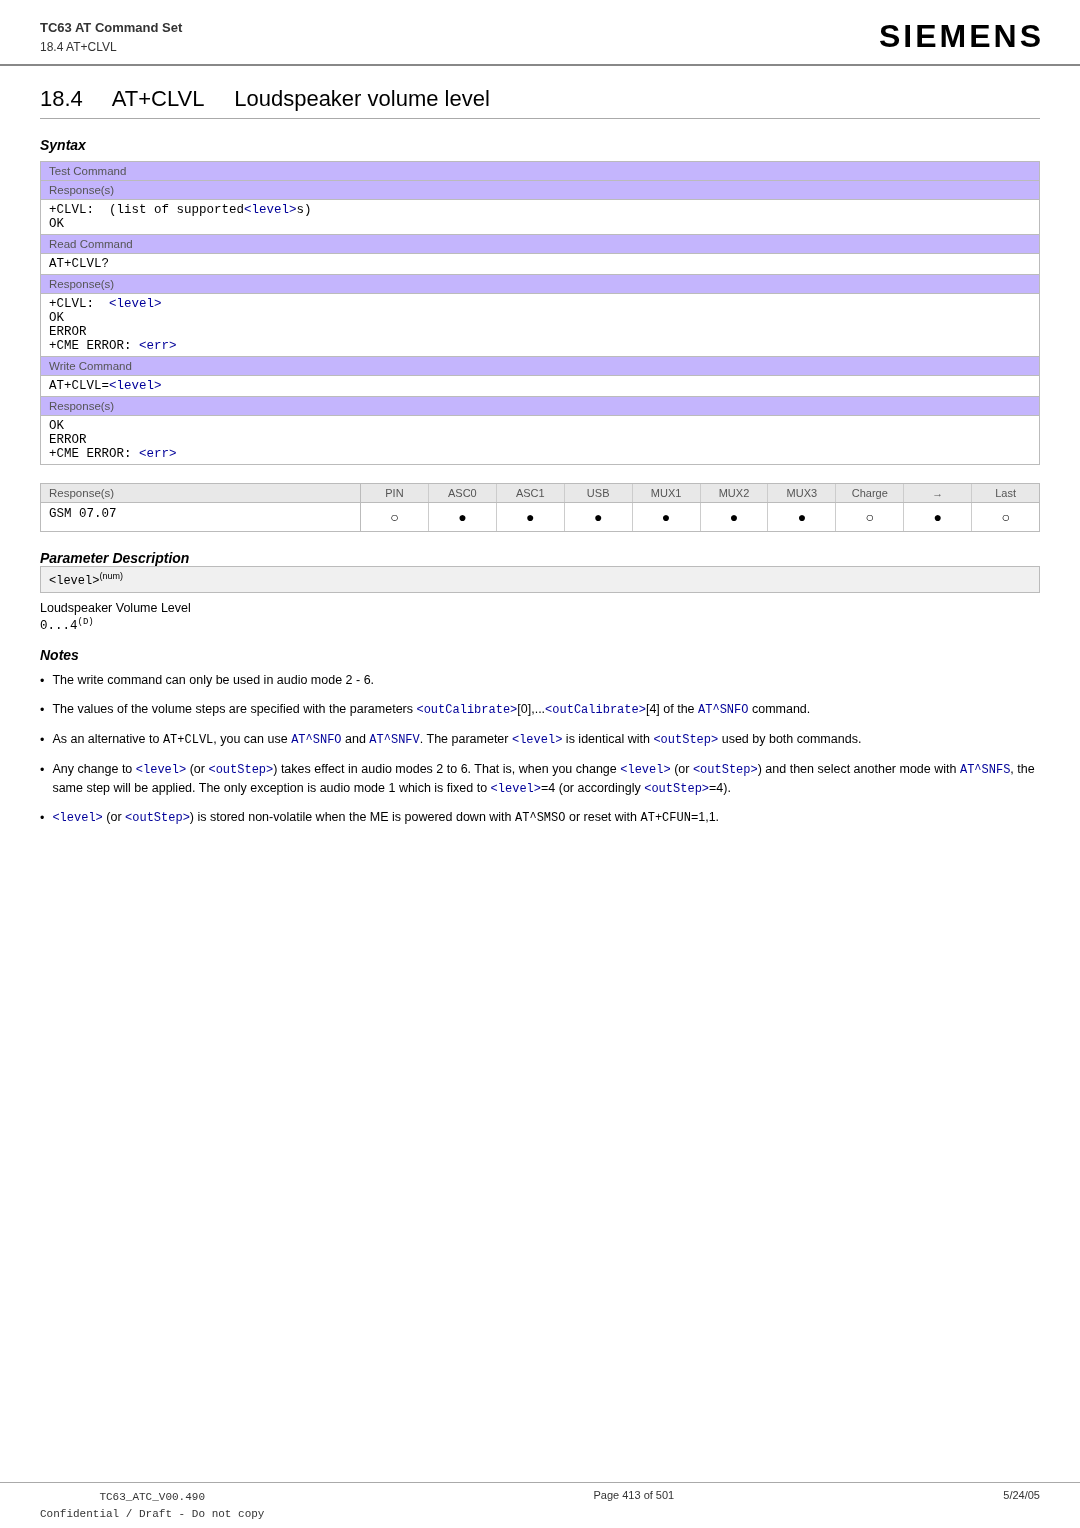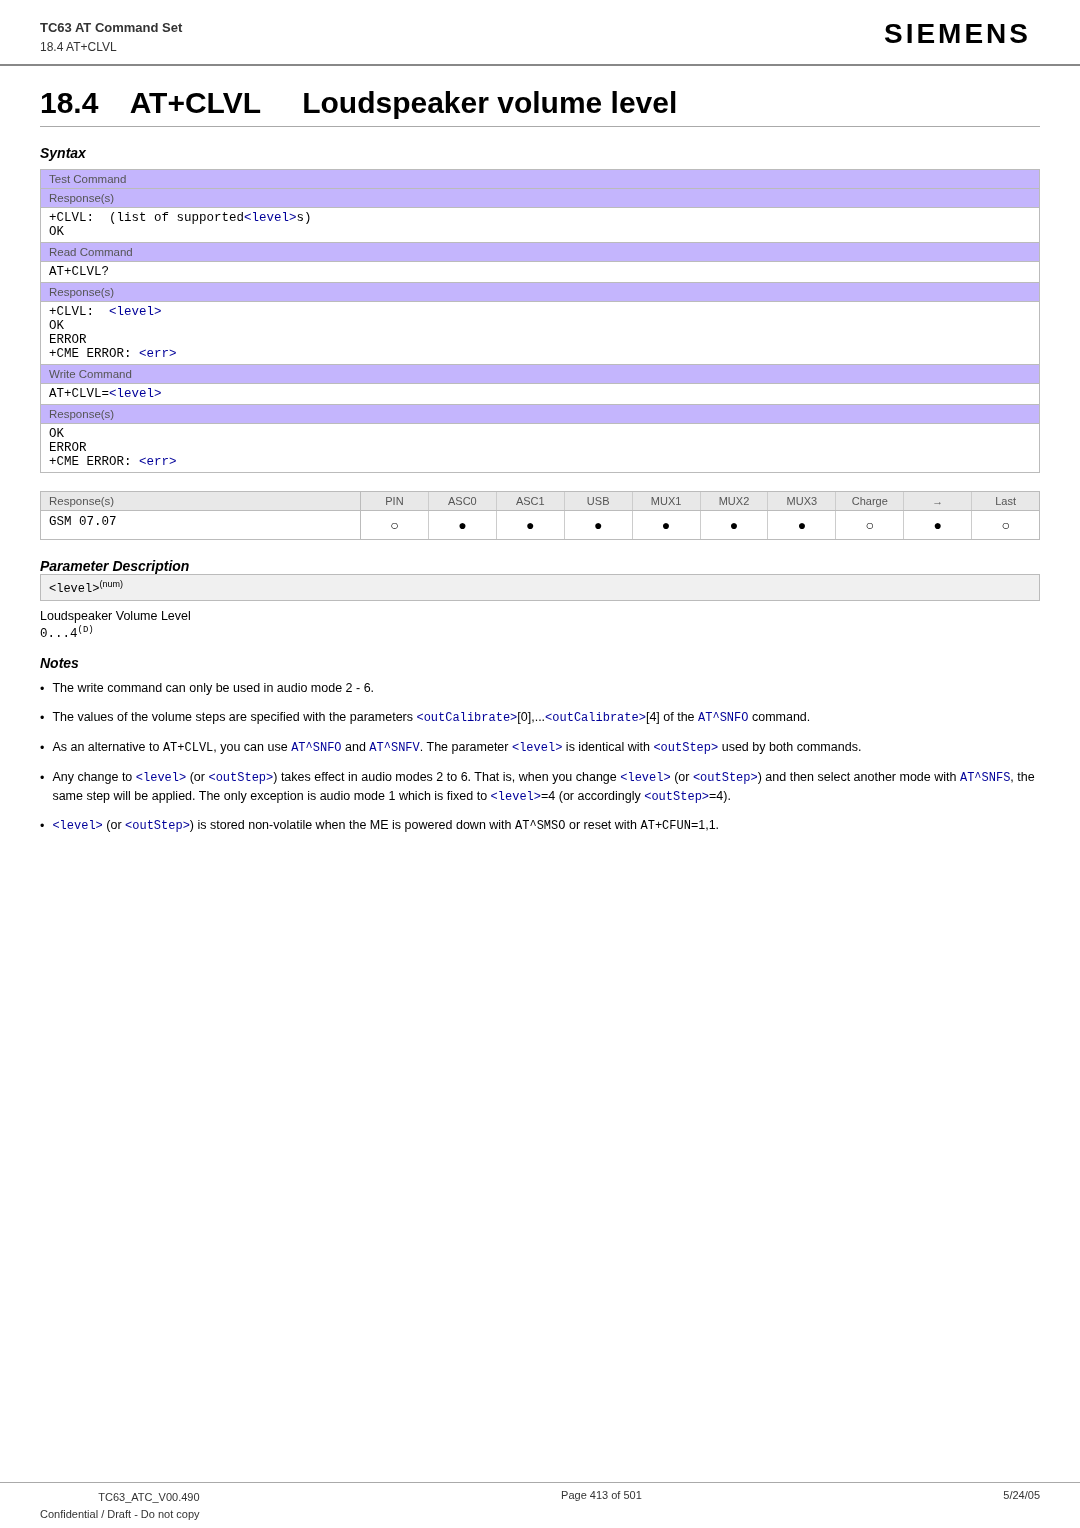--- a/index.html
+++ b/index.html
@@ -11,49 +11,49 @@
       width: 1080px;
       min-height: 1528px;
       padding: 0;
     }
 
     
     .page-header {
       display: flex;
       justify-content: space-between;
       align-items: flex-start;
-      padding: 18px 49px 8px 40px;
+      padding: 18px 36px 8px 40px;
       border-bottom: 2px solid #888;
     }
     .header-left {
       font-size: 12px;
       color: #333;
       line-height: 1.5;
     }
     .header-left .doc-title {
       font-weight: bold;
       font-size: 13px;
     }
     .siemens-logo {
-      font-size: 28px;
+      font-size: 32px;
       font-weight: bold;
       letter-spacing: 3px;
       color: #000;
       font-family: Arial, Helvetica, sans-serif;
     }
 
     
     .main-content {
       padding: 20px 40px 20px 40px;
     }
 
     
     .section-heading {
-      font-size: 30px;
-      font-weight: bold;
+      font-size: 22px;
+      font-weight: normal;
       margin-bottom: 18px;
       border-bottom: 1px solid #aaa;
       padding-bottom: 6px;
     }
     .section-heading .section-num {
       margin-right: 24px;
     }
 
     
     .syntax-label {
@@ -233,21 +233,21 @@
       left: 0;
       width: 1080px;
       border-top: 1px solid #aaa;
       display: flex;
       justify-content: space-between;
       padding: 6px 40px;
       font-size: 11px;
       color: #333;
       background: #fff;
     }
-    .footer-left { text-align: right; line-height: 1.5; }
+    .footer-left { text-align: center; line-height: 1.5; font-family: Liberation Mono, monospace; }
     .footer-center { text-align: center; }
     .footer-right { text-align: right; }
 
     sup { font-size: 9px; }
   </style>
 </head>
 <body>
 
 <div class="page-header">
   <div class="header-left">

